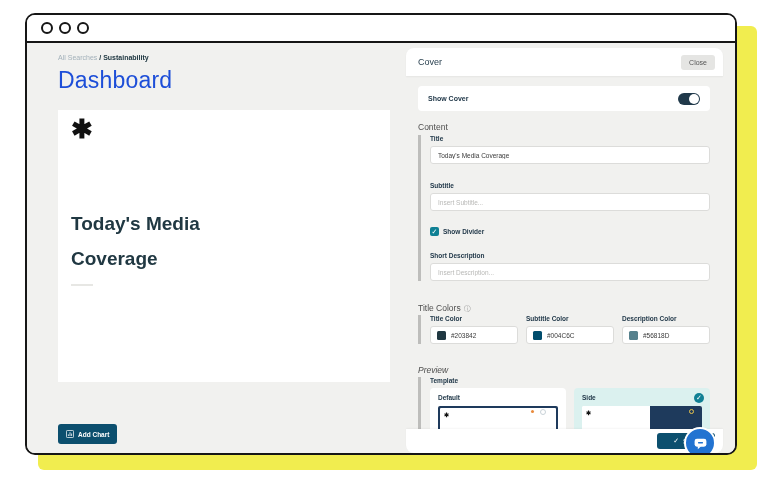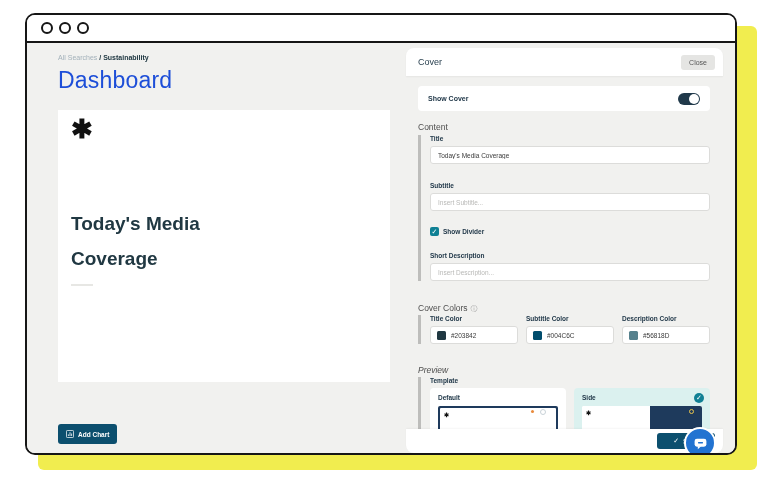--- a/index.html
+++ b/index.html
@@ -145,21 +145,21 @@
 
           <div class="checkbox-row">
             <span class="checkbox">✓</span>
             <span class="field-label">Show Divider</span>
           </div>
 
           <div class="field-label" style="margin-top:16px;">Short Description</div>
           <input class="text-input" type="text" placeholder="Insert Description..." style="">
         </div>
 
-        <div class="section-label lbl-report"><span>Cover Colors</span><span class="info-glyph">ⓘ</span></div>
+        <div class="section-label lbl-report"><span>Title Colors</span><span class="info-glyph">ⓘ</span></div>
 
         <div class="group group-2">
           <div class="colors-row">
             <div class="color-field">
               <div class="field-label">Title Color</div>
               <div class="color-input">
                 <span class="swatch" style="background-color: rgb(32, 56, 66);"></span>
                 <span class="hex-text">#203842</span>
               </div>
             </div>

